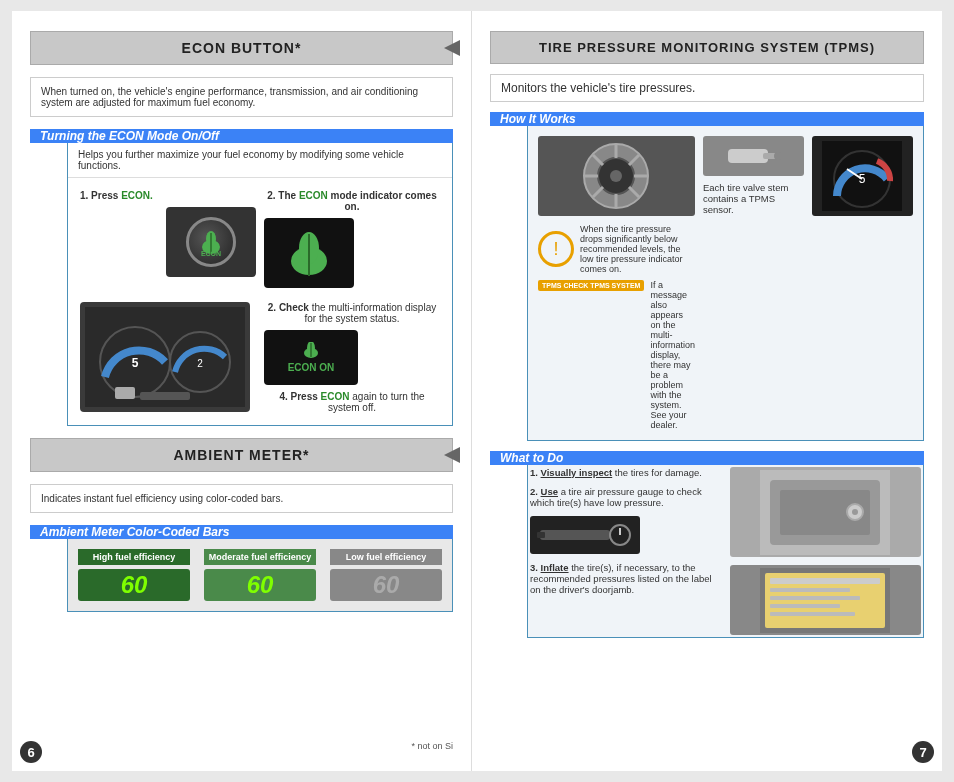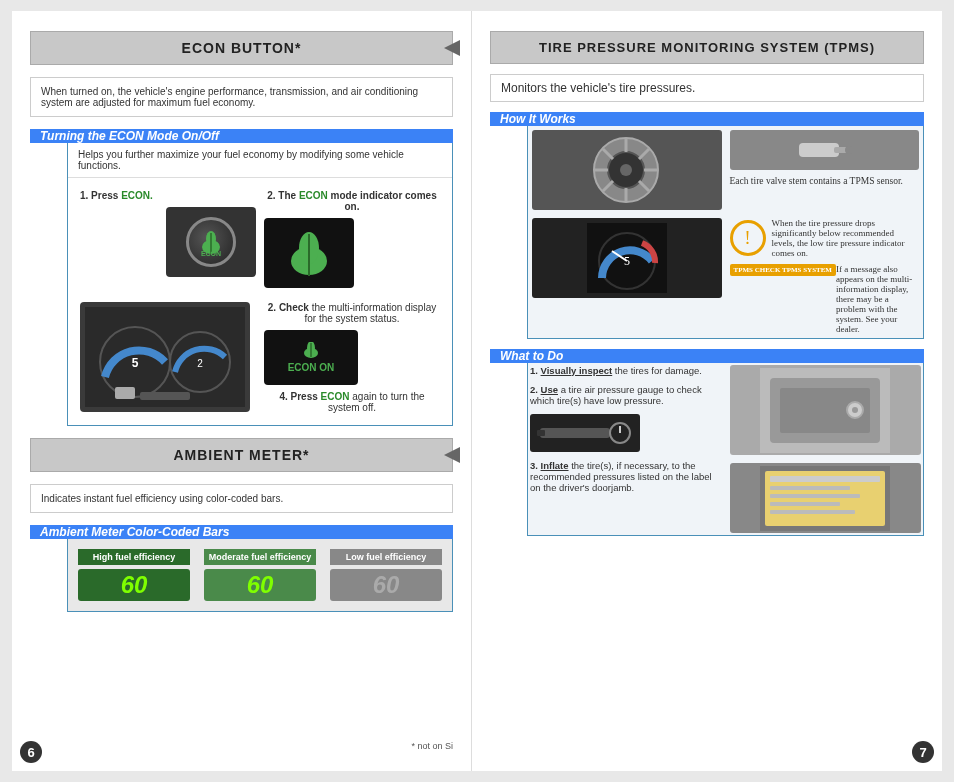--- a/index.html
+++ b/index.html
@@ -433,21 +433,21 @@
 
     <div class="tpms-desc">
       <span>Monitors the vehicle's tire pressures.</span>
     </div>
 
     <div>
       <div class="blue-section-header">
         <span>How It Works</span>
       </div>
       <div class="blue-inner-section">
-        <div style="display: grid; grid-template-columns: 1fr 1fr; gap: 8px; padding: 4px; background: #f0f4f8; font-family: Liberation Serif, serif;">
+        <div style="display: grid; grid-template-columns: 1fr 1fr 1fr; gap: 8px; padding: 10px; background: #f0f4f8;">
 
           <div style="background: #555; border-radius: 3px; height: 80px; display: flex; align-items: center; justify-content: center;">
             <svg width="75" height="70" viewBox="0 0 75 70">
               <circle cx="37" cy="35" r="32" fill="#888" stroke="#aaa" stroke-width="2"></circle>
               <circle cx="37" cy="35" r="18" fill="#333" stroke="#555" stroke-width="2"></circle>
               <circle cx="37" cy="35" r="6" fill="#666"></circle>
               <line x1="37" y1="3" x2="37" y2="17" stroke="#aaa" stroke-width="3"></line>
               <line x1="37" y1="53" x2="37" y2="67" stroke="#aaa" stroke-width="3"></line>
               <line x1="5" y1="35" x2="19" y2="35" stroke="#aaa" stroke-width="3"></line>
               <line x1="55" y1="35" x2="69" y2="35" stroke="#aaa" stroke-width="3"></line>
@@ -482,21 +482,21 @@
             </svg>
           </div>
 
           <div style="display: flex; flex-direction: column; gap: 6px;">
             <div style="display: flex; align-items: center; gap: 6px;">
               <div style="width: 36px; height: 36px; border: 3px solid #e8a000; border-radius: 50%; display: flex; align-items: center; justify-content: center; font-size: 18px; color: #e8a000; flex-shrink: 0;">!</div>
               <div style="font-size: 9px; color: #333;">
                 <span>When the tire pressure drops significantly below recommended levels, the low tire pressure indicator comes on.</span>
               </div>
             </div>
-            <div style="display: flex; align-items: flex-start; ">
+            <div style="display: flex; align-items: flex-start; gap: 6px;">
               <div style="background: #e8a000; color: white; font-size: 7px; font-weight: bold; padding: 2px 4px; border-radius: 2px; white-space: nowrap; flex-shrink: 0;">TPMS CHECK TPMS SYSTEM</div>
               <div style="font-size: 9px; color: #333;">
                 <span>If a message also appears on the multi-information display, there may be a problem with the system. See your dealer.</span>
               </div>
             </div>
           </div>
         </div>
       </div>
     </div>
 

